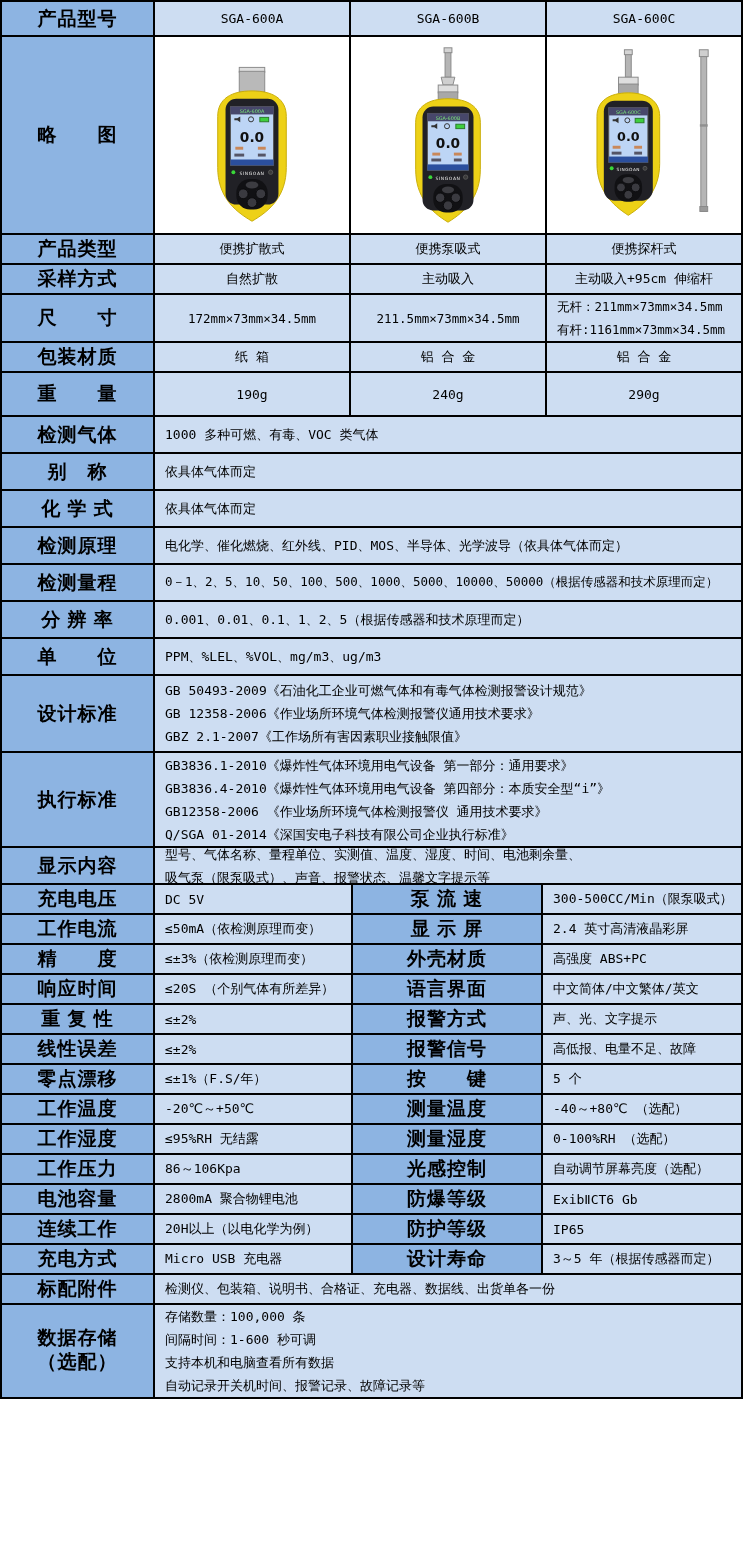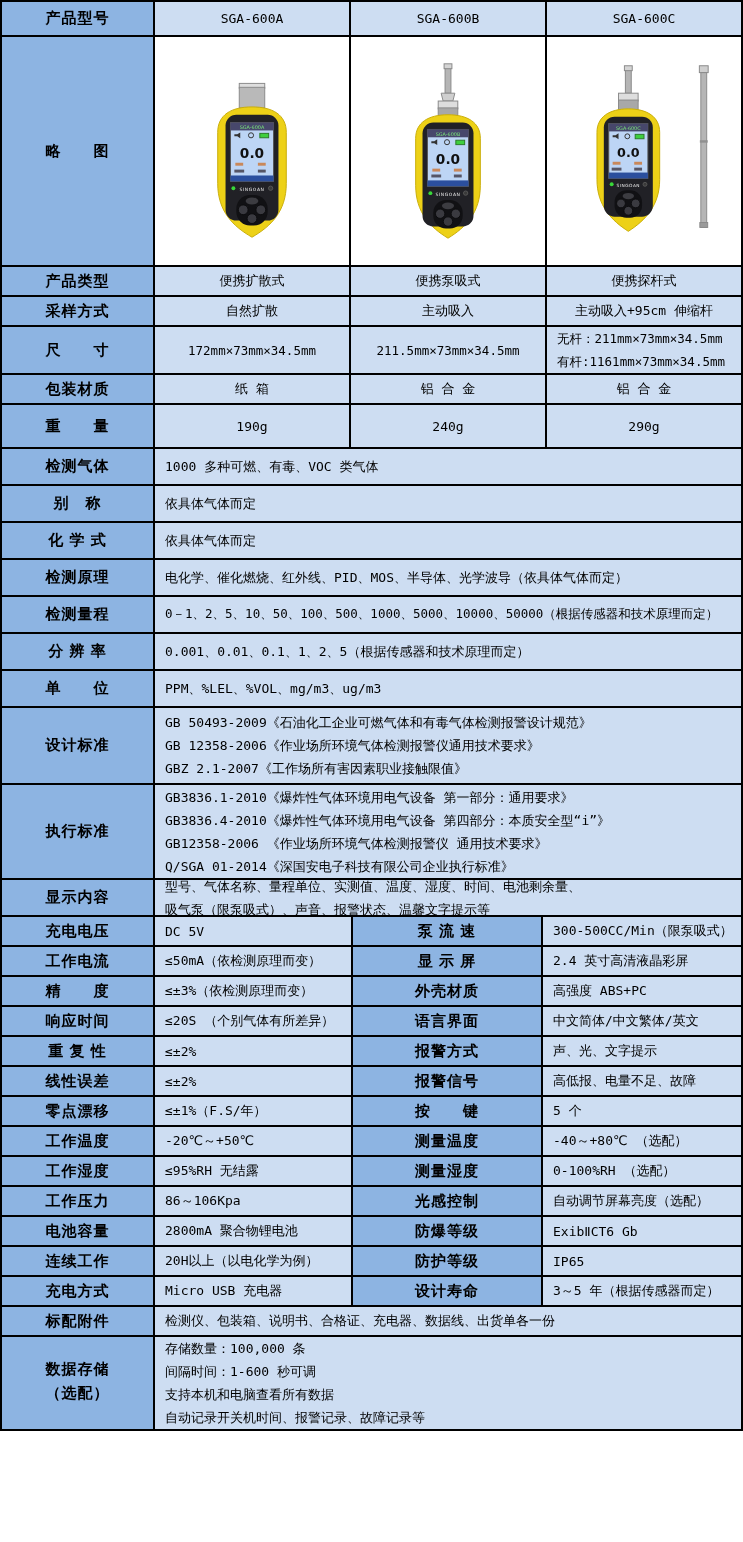--- a/index.html
+++ b/index.html
@@ -4,34 +4,34 @@
 <style>
   html,body{margin:0;padding:0;background:#fff;}
   .tbl{
     width:743px;box-sizing:border-box;border:2px solid var(--border,#000);
     font-family:"DejaVu Sans",sans-serif;color:#000;
   }
   .row{display:grid;}
   .g4{grid-template-columns:153px 196px 196px 1fr;}
   .g2{grid-template-columns:153px 1fr;}
   .gp{grid-template-columns:153px 198px 190px 1fr;}
-  .h35{height:35px}.h198{height:230px}.h37{height:37px}.h38{height:30px}
+  .h35{height:35px}.h198{height:198px}.h37{height:37px}.h38{height:30px}
   .h39{height:44px}.h50{height:48px}.h51{height:37px}.h77{height:77px}
   .h95{height:95px}.h92{height:92px}
   .cell{
     box-sizing:border-box;border-right:2px solid var(--border,#000);
     border-bottom:2px solid var(--border,#000);
     display:flex;align-items:center;justify-content:center;
     overflow:hidden;
   }
   .row .cell:last-child{border-right:none;}
   .row.last .cell{border-bottom:none;}
   .label{
     background:var(--label-bg,#8db4e2);
-    font-weight:bold;font-size:15px;letter-spacing:1px;text-align:center;
+    font-weight:bold;font-size:19px;letter-spacing:1px;text-align:center;
     font-family:"Liberation Sans","DejaVu Sans",sans-serif;white-space:pre;
   }
   .value{
     background:var(--value-bg,#cdddf2);
     font-size:13px;font-family:"DejaVu Sans Mono","DejaVu Sans",monospace;
   }
   .value.left{justify-content:flex-start;padding:0 8px 0 10px;text-align:right;}
   .value.col{flex-direction:column;align-items:flex-start;justify-content:center;}
   .value.col > div{line-height:23px;white-space:nowrap;}
   .label.col{flex-direction:column;}

